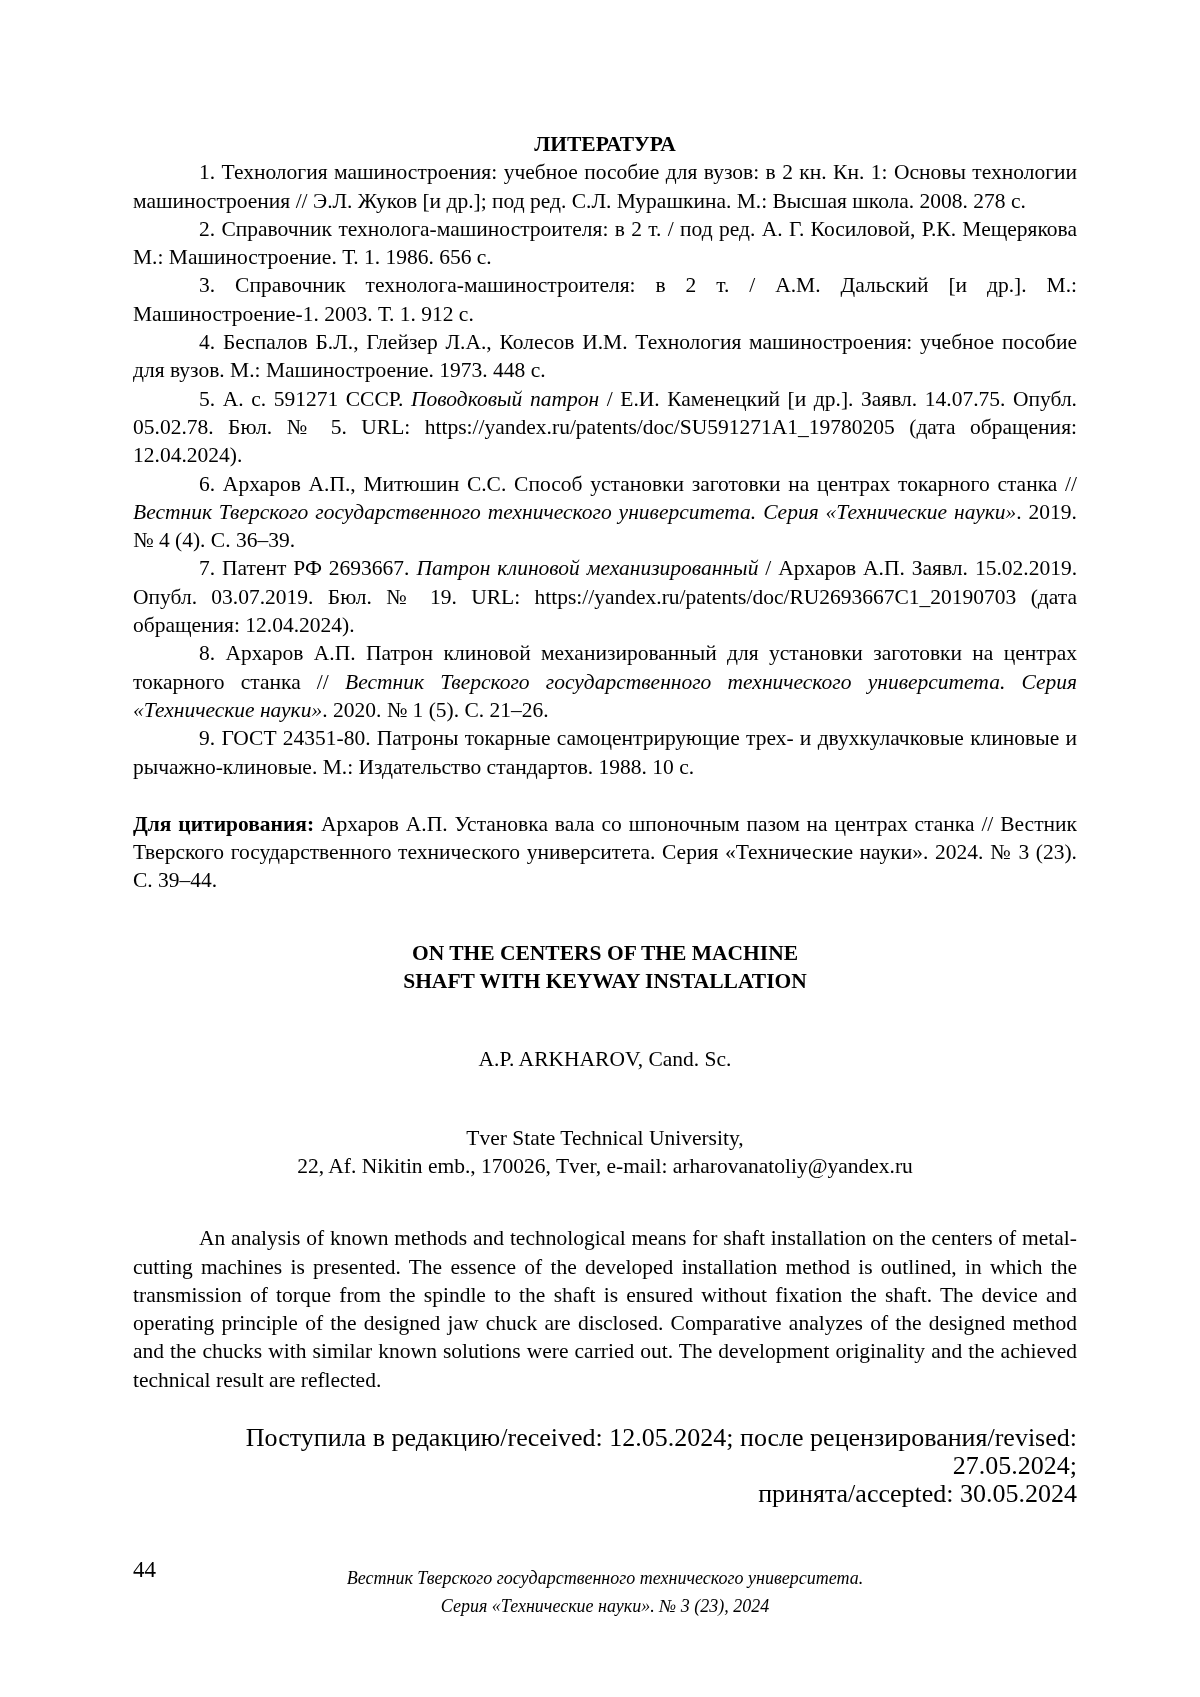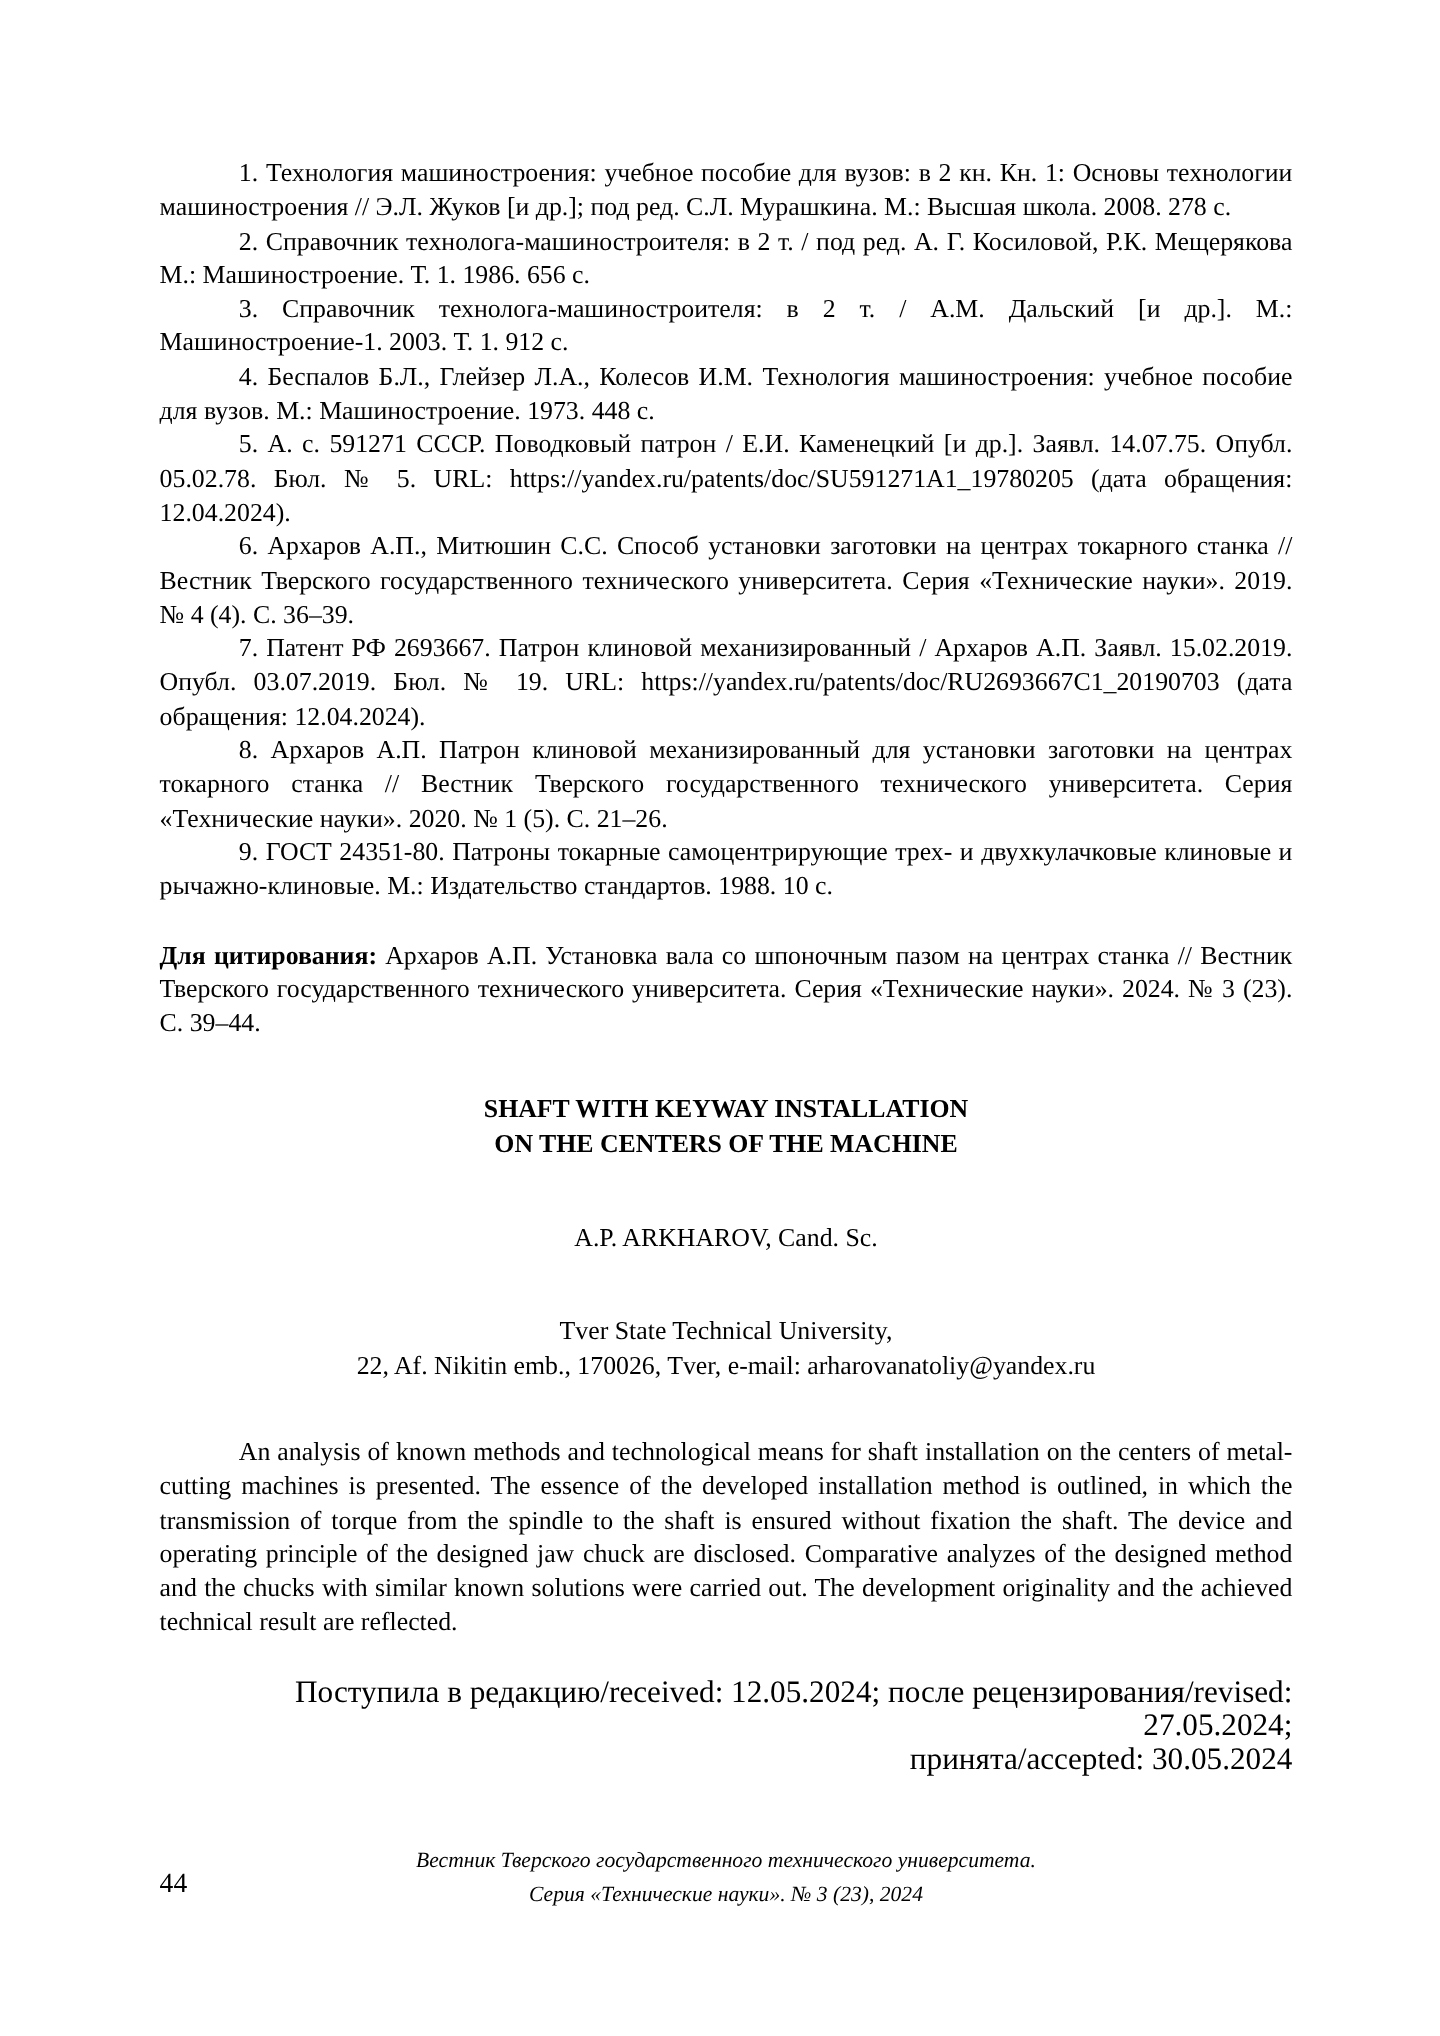--- a/index.html
+++ b/index.html
@@ -21,21 +21,21 @@
     text-align: center;
     font-weight: bold;
     margin: 0;
     font-size: 21.5px;
   }
   p.ref {
     margin: 0;
     text-align: justify;
     text-indent: 66px;
   }
-  .it { }
+  .it { font-style: italic; }
   .bd { font-weight: bold; }
   .citation {
     margin-top: 29px;
     text-align: justify;
     text-indent: 0;
   }
   .eng-title {
     margin-top: 44px;
     text-align: center;
     font-weight: bold;
@@ -80,20 +80,21 @@
     left: 133px;
     top: 1556px;
     font-size: 23px;
   }
 </style>
 </head>
 <body>
 
 <div class="page">
 
+  <p class="heading">ЛИТЕРАТУРА</p>
 
   <p class="ref"><span>1. Технология машиностроения: учебное пособие для вузов: в 2 кн. Кн. 1: Основы технологии машиностроения // Э.Л. Жуков [и др.]; под ред. С.Л. Мурашкина. М.: Высшая школа. 2008. 278 с.</span></p>
 
   <p class="ref"><span>2. Справочник технолога-машиностроителя: в 2 т. / под ред. А. Г. Косиловой, Р.К. Мещерякова М.: Машиностроение. Т. 1. 1986. 656 с.</span></p>
 
   <p class="ref"><span>3. Справочник технолога-машиностроителя: в 2 т. / А.М. Дальский [и др.]. М.: Машиностроение-1. 2003. Т. 1. 912 с.</span></p>
 
   <p class="ref"><span>4. Беспалов Б.Л., Глейзер Л.А., Колесов И.М. Технология машиностроения: учебное пособие для вузов. М.: Машиностроение. 1973. 448 с.</span></p>
 
   <p class="ref"><span>5. А. с. 591271 СССР. </span><span class="it">Поводковый патрон</span><span> / Е.И. Каменецкий [и др.]. Заявл. 14.07.75. Опубл. 05.02.78. Бюл. № 5. URL: https://yandex.ru/patents/doc/SU591271A1_19780205 (дата обращения: 12.04.2024).</span></p>
@@ -102,22 +103,22 @@
 
   <p class="ref"><span>7. Патент РФ 2693667. </span><span class="it">Патрон клиновой механизированный</span><span> / Архаров А.П. Заявл. 15.02.2019. Опубл. 03.07.2019. Бюл. № 19. URL: https://yandex.ru/patents/doc/RU2693667C1_20190703 (дата обращения: 12.04.2024).</span></p>
 
   <p class="ref"><span>8. Архаров А.П. Патрон клиновой механизированный для установки заготовки на центрах токарного станка // </span><span class="it">Вестник Тверского государственного технического университета. Серия «Технические науки»</span><span>. 2020. № 1 (5). С. 21–26.</span></p>
 
   <p class="ref"><span>9. ГОСТ 24351-80. Патроны токарные самоцентрирующие трех- и двухкулачковые клиновые и рычажно-клиновые. М.: Издательство стандартов. 1988. 10 с.</span></p>
 
   <p class="citation"><span class="bd">Для цитирования:</span><span> Архаров А.П. Установка вала со шпоночным пазом на центрах станка // Вестник Тверского государственного технического университета. Серия «Технические науки». 2024. № 3 (23). С. 39–44.</span></p>
 
   <div class="eng-title">
+    <div>ON THE CENTERS OF THE MACHINE</div>
     <div>SHAFT WITH KEYWAY INSTALLATION</div>
-    <div>ON THE CENTERS OF THE MACHINE</div>
   </div>
 
   <p class="author">A.P. ARKHAROV, Cand. Sc.</p>
 
   <div class="affiliation">
     <div>Tver State Technical University,</div>
     <div>22, Af. Nikitin emb., 170026, Tver, e-mail: arharovanatoliy@yandex.ru</div>
   </div>
 
   <p class="abstract">An analysis of known methods and technological means for shaft installation on the centers of metal-cutting machines is presented. The essence of the developed installation method is outlined, in which the transmission of torque from the spindle to the shaft is ensured without fixation the shaft. The device and operating principle of the designed jaw chuck are disclosed. Comparative analyzes of the designed method and the chucks with similar known solutions were carried out. The development originality and the achieved technical result are reflected.</p>

